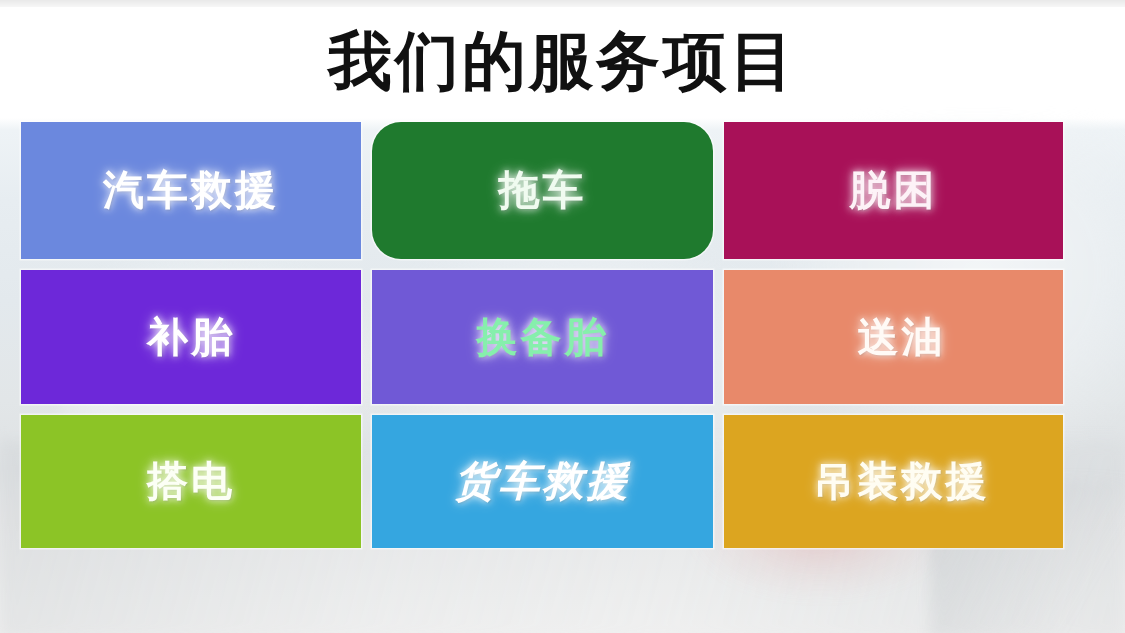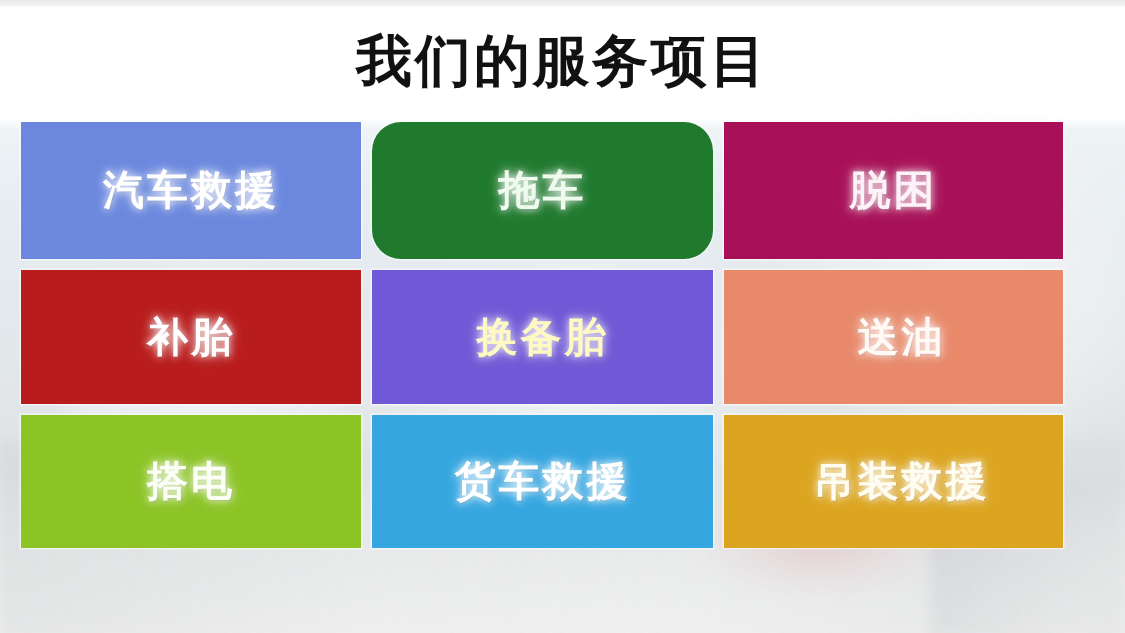--- a/index.html
+++ b/index.html
@@ -68,21 +68,21 @@
   
   .header {
     position: relative;
     z-index: 3;
     height: 122px;
     display: flex;
     align-items: center;
     justify-content: center;
   }
   .page-title {
-    font-size: 56px;
+    font-size: 64px;
     font-weight: 700;
     color: #111111;
     letter-spacing: 3px;
     line-height: 1;
     white-space: nowrap;
     margin: 0;
   }
 
   
   .grid {
@@ -140,33 +140,33 @@
   <div class="grid">
       <div class="service-card" style="background: rgb(107, 136, 222);">
         <span class="service-label" style="color: rgb(255, 255, 255);">汽车救援</span>
       </div>
       <div class="service-card" style="background: rgb(31, 122, 46); border-radius: 29px;">
         <span class="service-label" style="color: rgb(240, 251, 240);">拖车</span>
       </div>
       <div class="service-card" style="background: rgb(168, 17, 88);">
         <span class="service-label" style="color: rgb(253, 242, 247);">脱困</span>
       </div>
-      <div class="service-card" style="background: #b91c1c;">
+      <div class="service-card" style="background: #6d28d9;">
         <span class="service-label" style="color: rgb(255, 255, 255);">补胎</span>
       </div>
       <div class="service-card" style="background: rgb(112, 89, 214);">
-        <span class="service-label" style="color: #fef9c3;">换备胎</span>
+        <span class="service-label" style="color: #86efac;">换备胎</span>
       </div>
       <div class="service-card" style="background: rgb(232, 137, 106); padding-left: 16px;">
         <span class="service-label" style="color: rgb(255, 250, 246);">送油</span>
       </div>
       <div class="service-card" style="background: rgb(140, 196, 38);">
         <span class="service-label" style="color: rgb(252, 255, 245); text-align: center;">搭电</span>
       </div>
       <div class="service-card" style="background: rgb(53, 166, 224);">
-        <span class="service-label" style="color: rgb(255, 255, 255);">货车救援</span>
+        <span class="service-label" style="color: rgb(255, 255, 255); font-style: italic;">货车救援</span>
       </div>
       <div class="service-card" style="background: rgb(220, 165, 32); padding-left: 16px;">
         <span class="service-label" style="color: rgb(255, 253, 242);">吊装救援</span>
       </div>
     </div>
 
 </div>
 
 </body></html>

